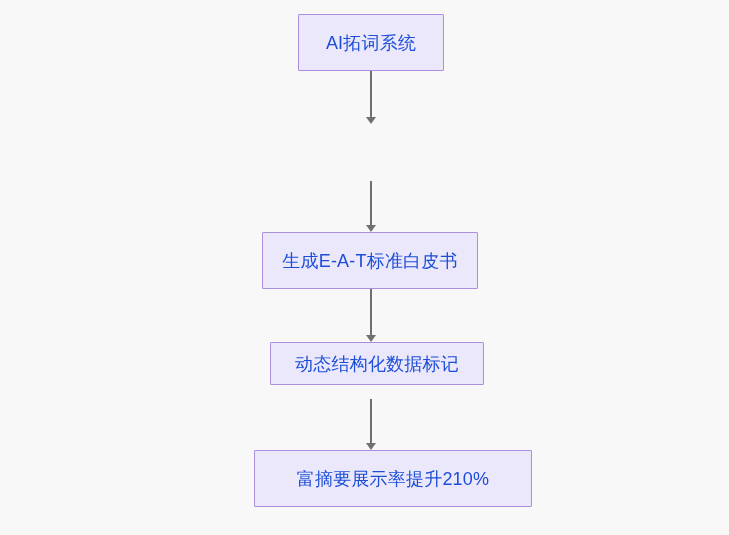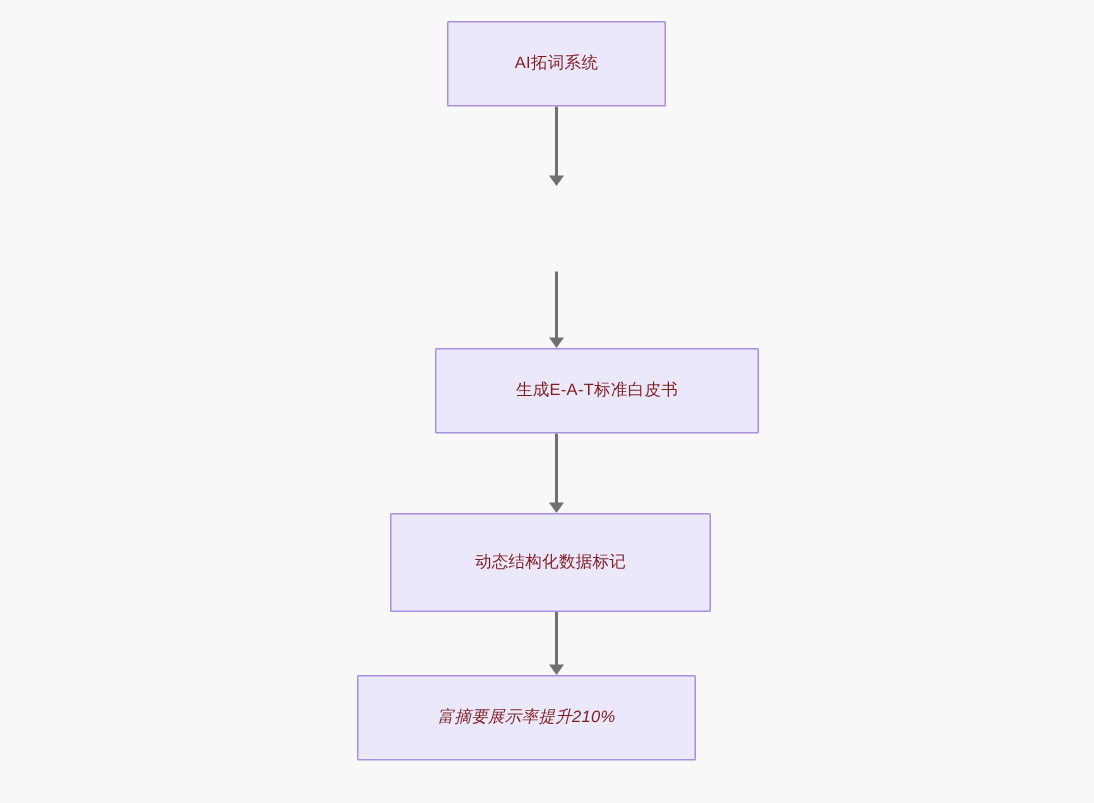--- a/index.html
+++ b/index.html
@@ -22,22 +22,22 @@
     position: absolute;
     box-sizing: border-box;
     background: #ebe8fc;
     border: 1.4px solid #a98fdd;
     border-radius: 1px;
     display: flex;
     align-items: center;
     justify-content: center;
   }
   .node-label {
-    font-size: 11px;
-    color: #7f1d1d;
+    font-size: 18px;
+    color: #1d4ed8;
     line-height: 1;
     letter-spacing: 0.2px;
     white-space: nowrap;
   }
   .edge {
     position: absolute;
     width: 0;
     height: 0;
     overflow: visible;
   }
@@ -74,23 +74,23 @@
   <div class="edge">
     <svg id="edge-svg-3" width="729" height="535" viewBox="0 0 729 535">
         <line x1="371" y1="399" x2="371" y2="444" stroke="#707070" stroke-width="2"></line>
         <polygon points="366,443 376,443 371,450" fill="#707070"></polygon>
       </svg>
   </div>
 
   <div class="node" id="node-0" style="left: 298px; top: 14px; width: 146px; height: 57px; background: rgb(235, 232, 252); border-color: rgb(169, 143, 221); color: rgb(51, 51, 56);">
     <span class="node-label">AI拓词系统</span>
   </div>
-  <div class="node" id="node-2" style="left: 262px; top: 232px; width: 216px; height: 57px; background: rgb(235, 232, 252); border-color: rgb(169, 143, 221); color: rgb(51, 51, 56); margin-left: 28px;">
+  <div class="node" id="node-2" style="left: 262px; top: 232px; width: 216px; height: 57px; background: rgb(235, 232, 252); border-color: rgb(169, 143, 221); color: rgb(51, 51, 56);">
     <span class="node-label">生成E-A-T标准白皮书</span>
   </div>
-  <div class="node" id="node-3" style="left: 260px; top: 342px; width: 214px; height: 66px; background: rgb(235, 232, 252); border-color: rgb(169, 143, 221); color: rgb(51, 51, 56);">
+  <div class="node" id="node-3" style="left: 270px; top: 342px; width: 214px; height: 43px; background: rgb(235, 232, 252); border-color: rgb(169, 143, 221); color: rgb(51, 51, 56);">
     <span class="node-label">动态结构化数据标记</span>
   </div>
-  <div class="node" id="node-4" style="left: 238px; top: 450px; width: 226px; height: 57px; background: rgb(235, 232, 252); border-color: rgb(169, 143, 221); color: rgb(51, 51, 56); font-style: italic;">
+  <div class="node" id="node-4" style="left: 254px; top: 450px; width: 278px; height: 57px; background: rgb(235, 232, 252); border-color: rgb(169, 143, 221); color: rgb(51, 51, 56);">
     <span class="node-label">富摘要展示率提升210%</span>
   </div>
 
 </div>
 
 </body></html>

